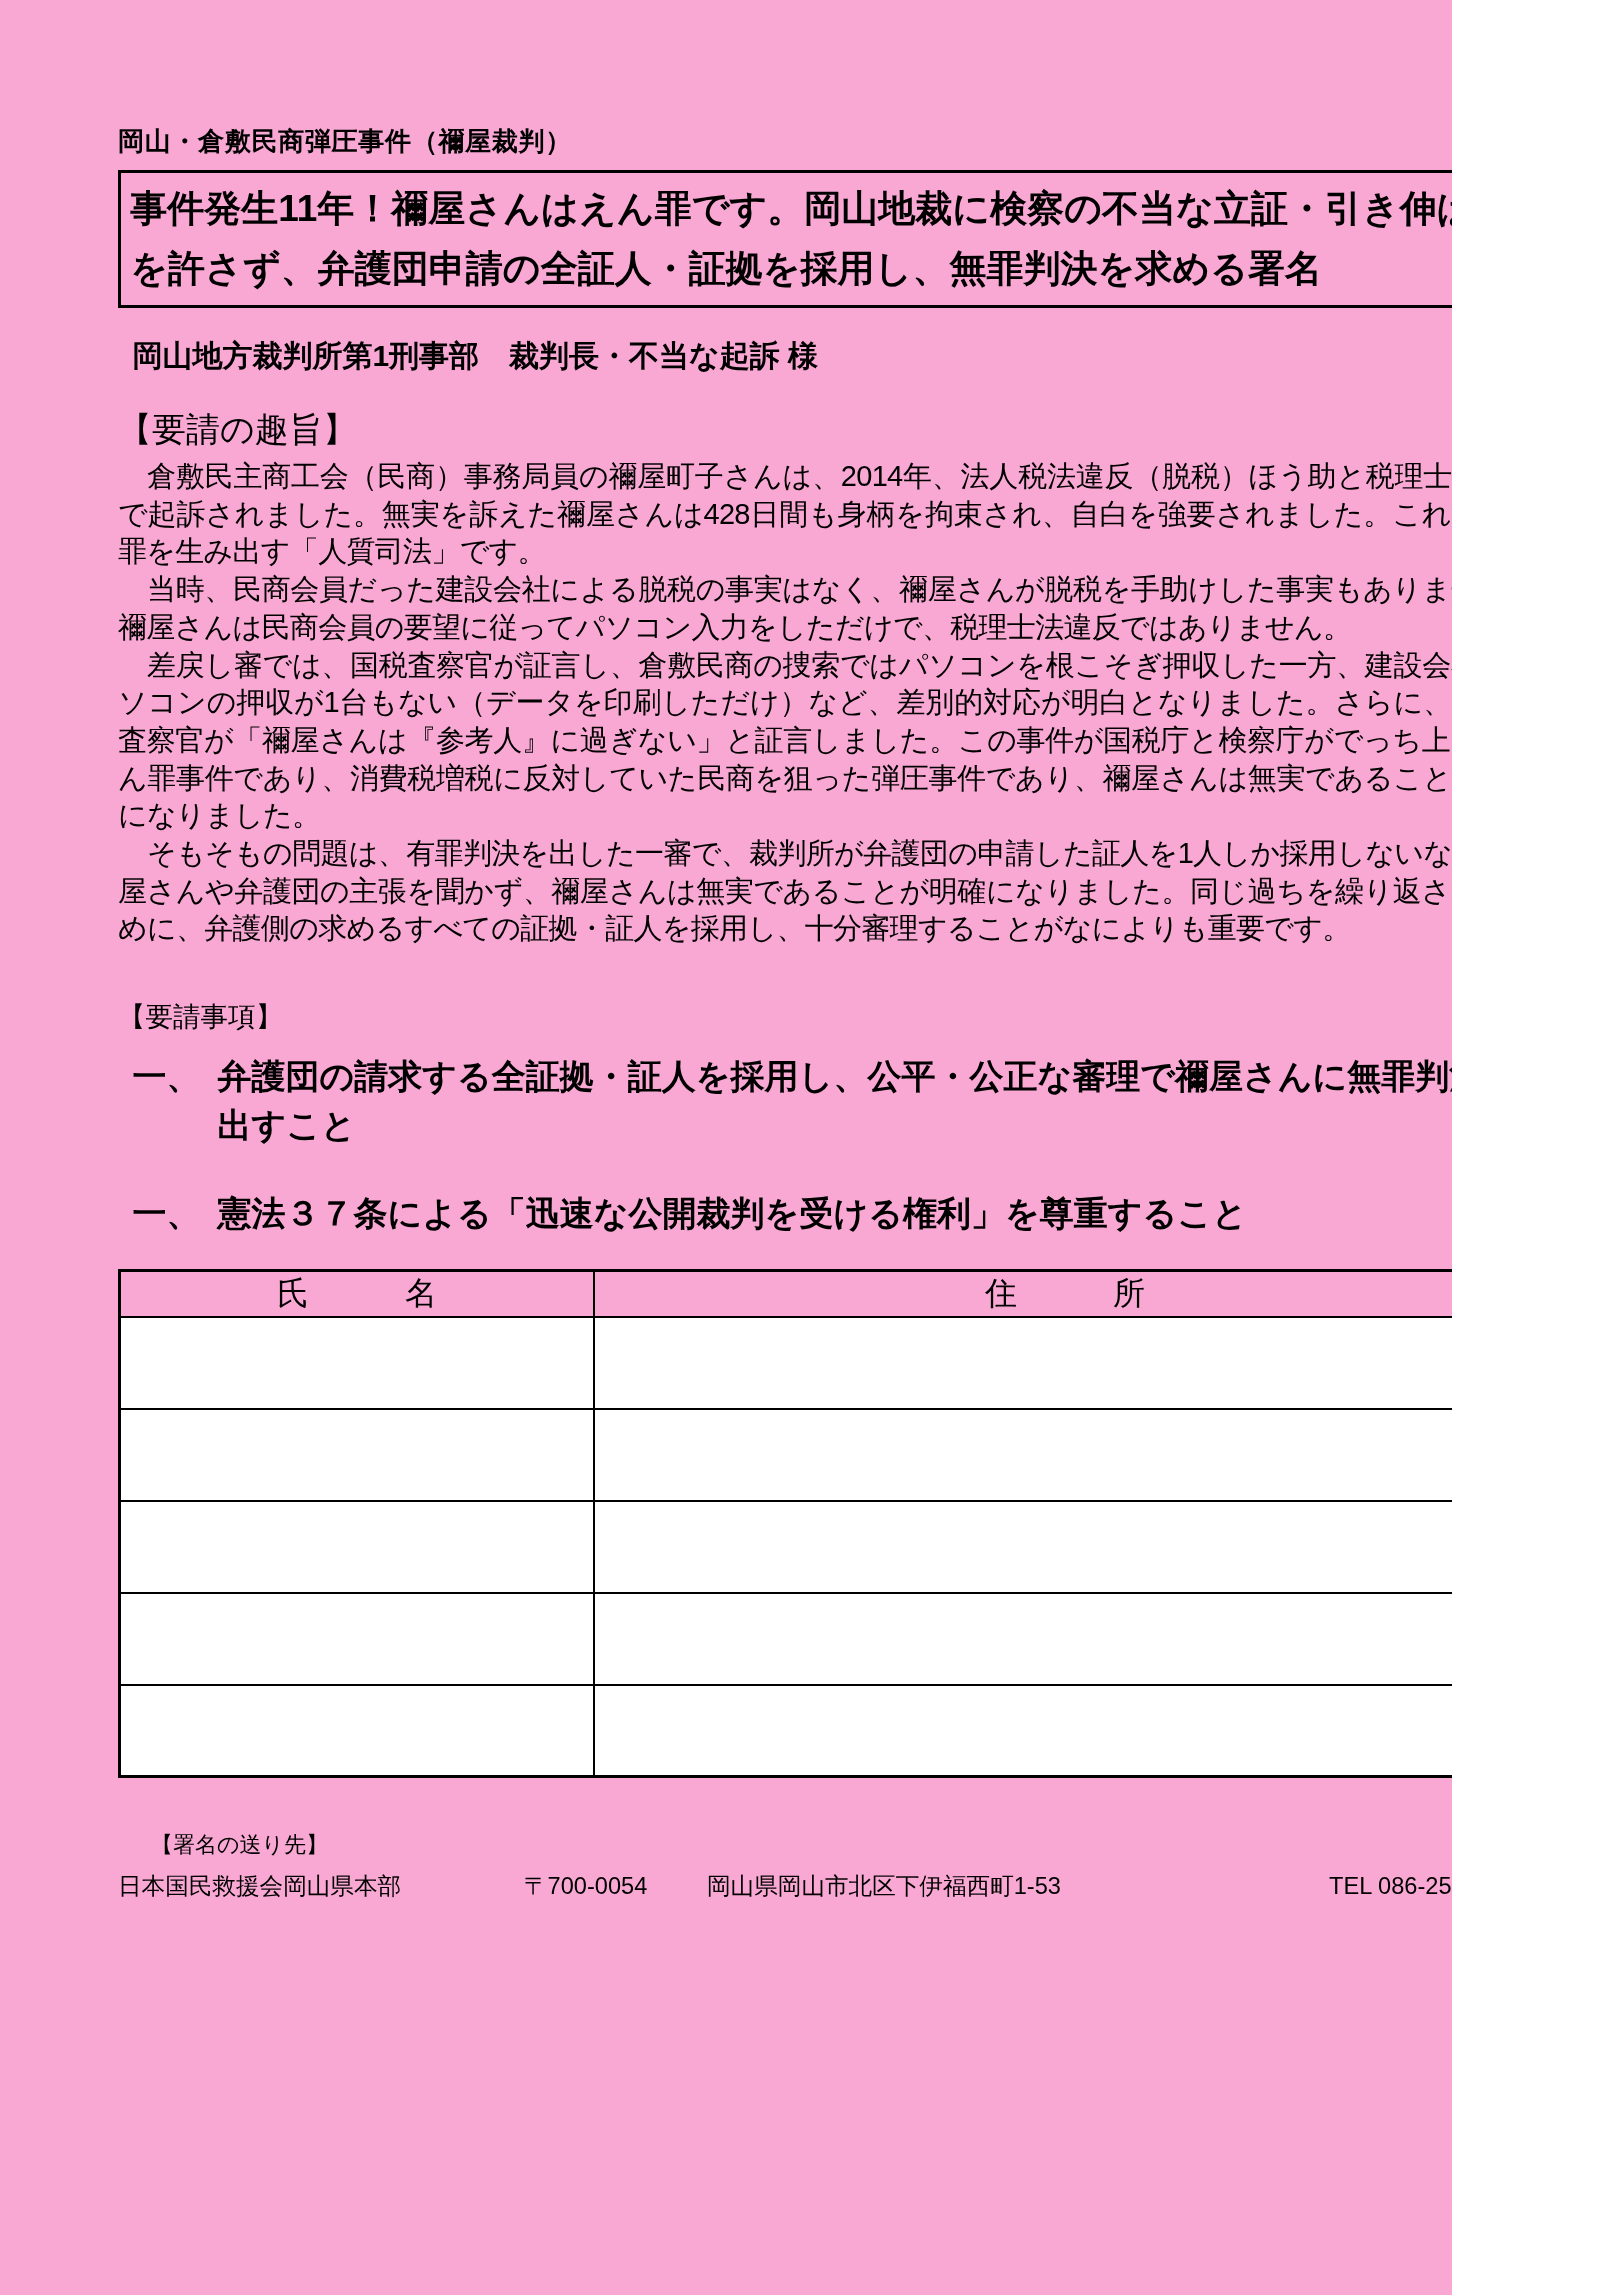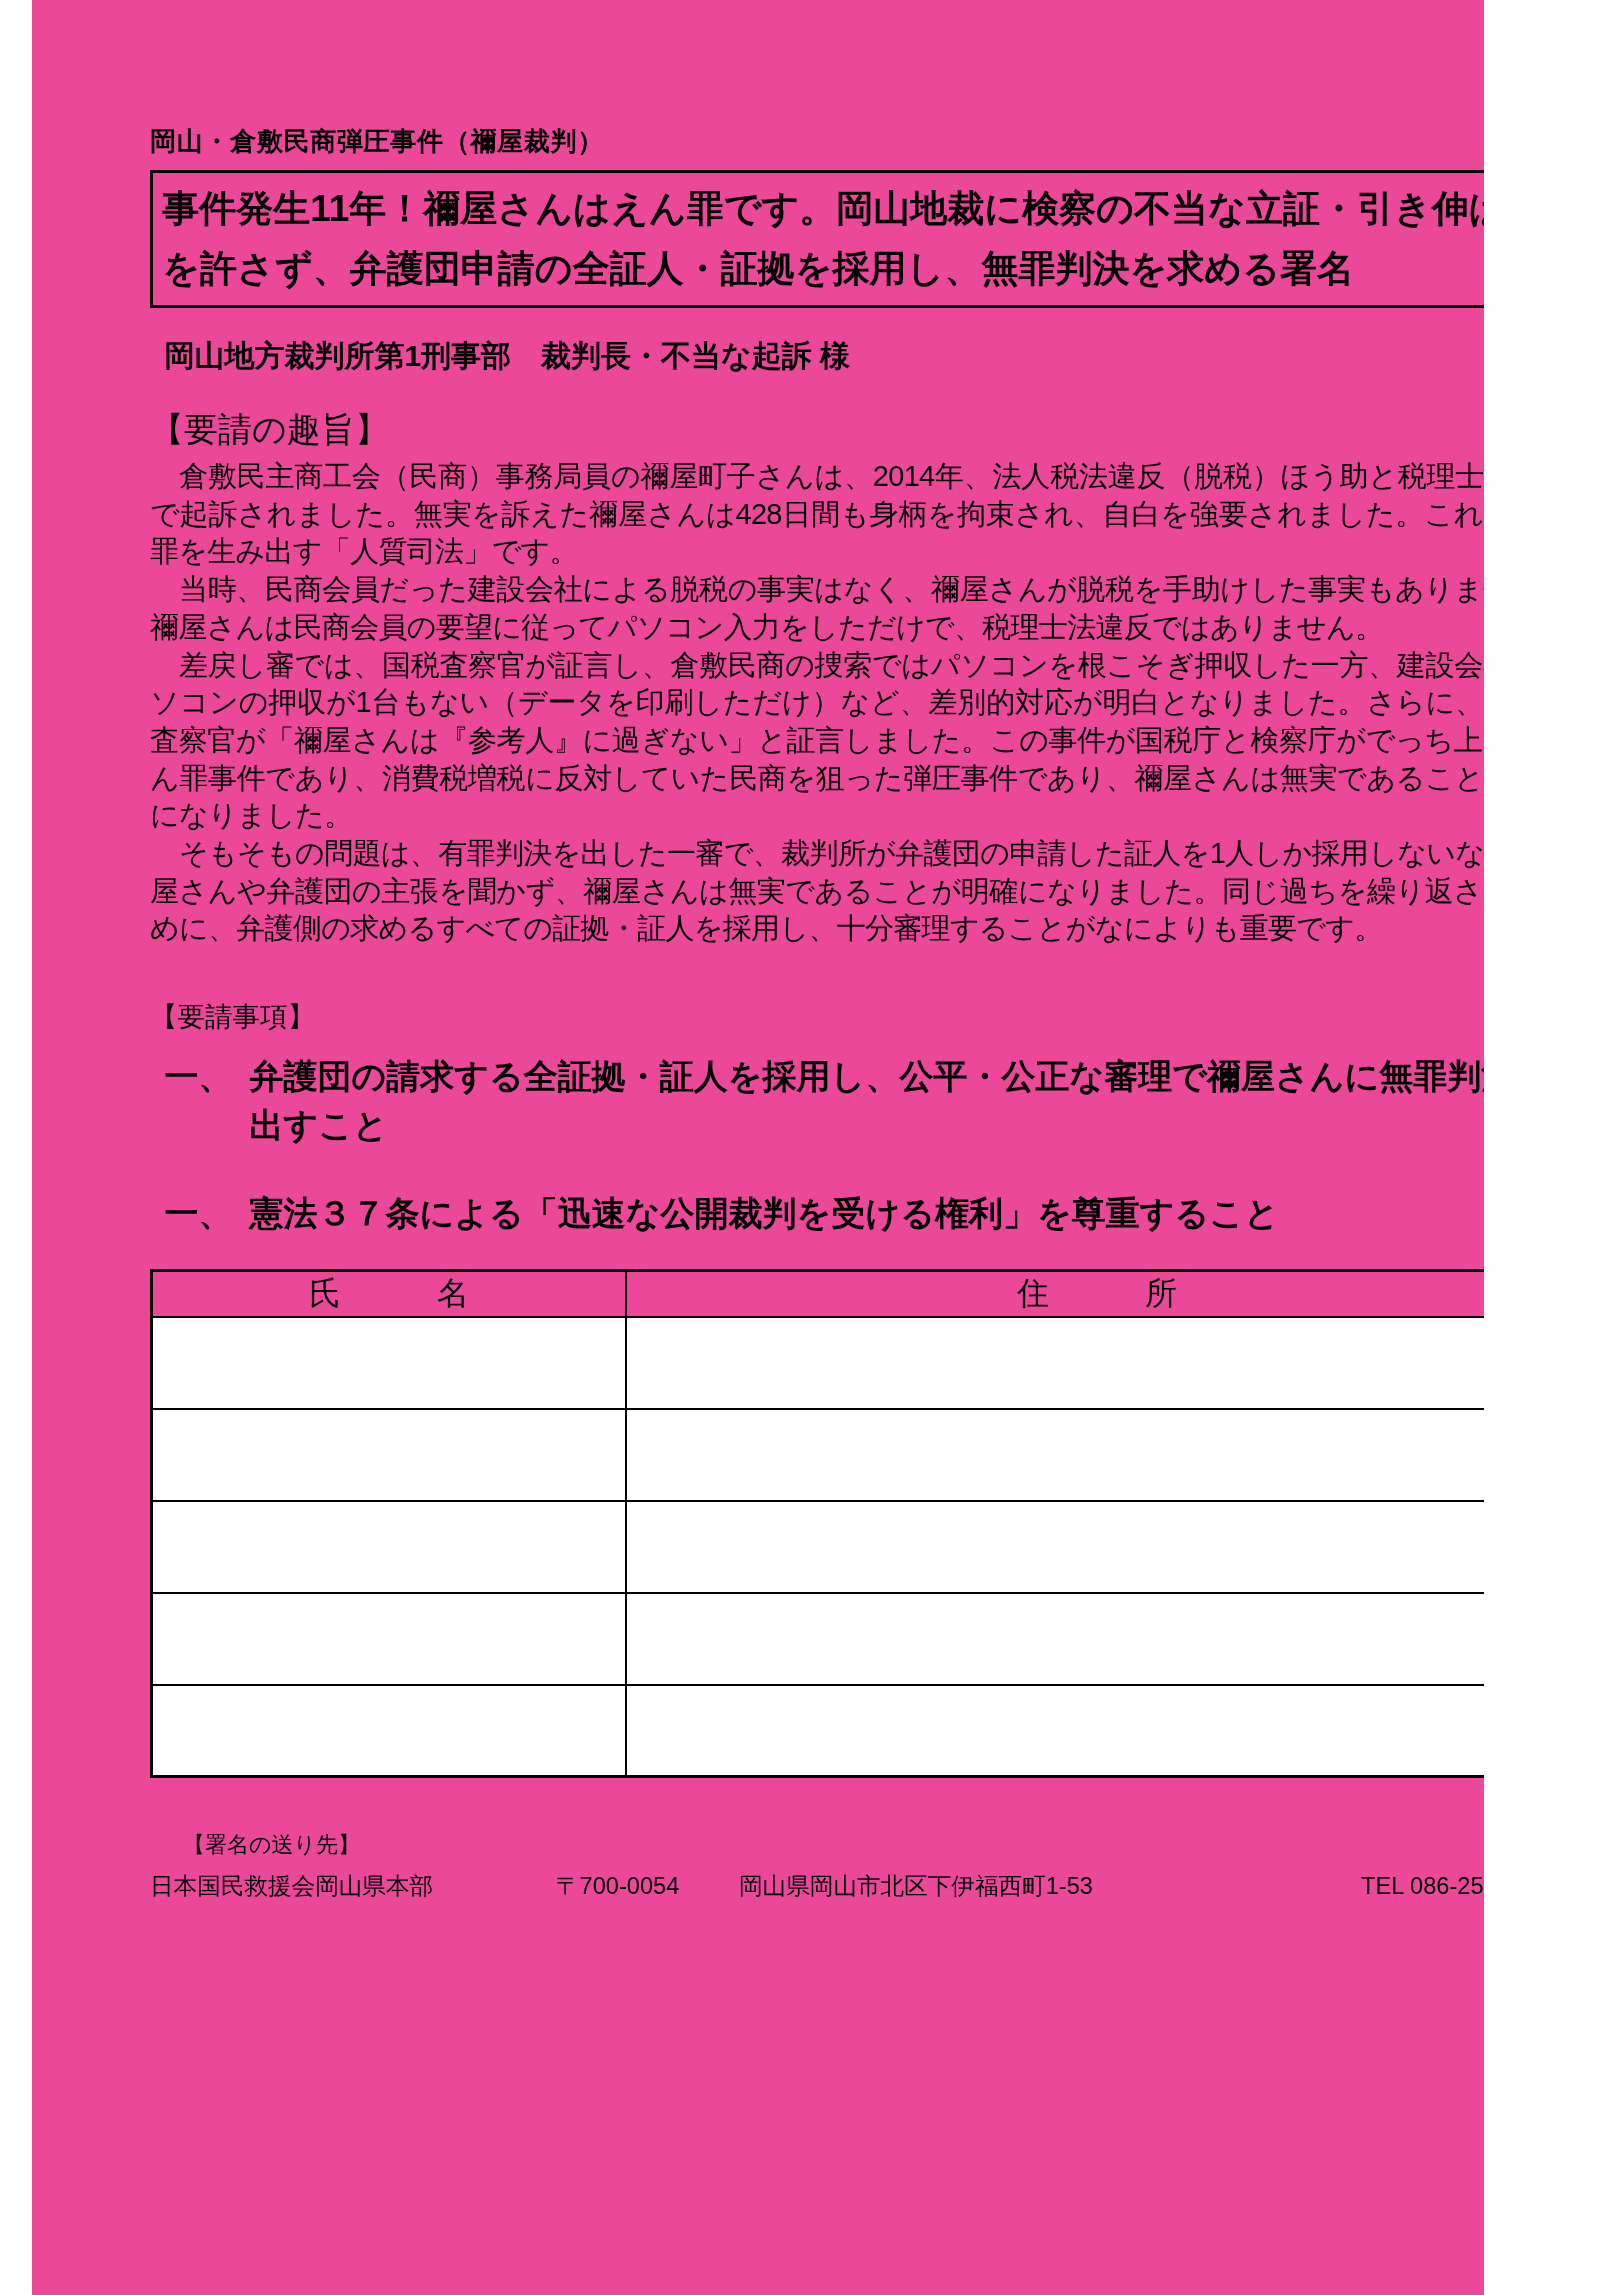--- a/index.html
+++ b/index.html
@@ -5,23 +5,22 @@
   * { margin: 0; padding: 0; box-sizing: border-box; }
   html, body { background: #ffffff; }
   body {
     font-family: "Liberation Sans", "DejaVu Sans", sans-serif;
     color: #000000;
   }
   .page {
     position: relative;
     width: 1452px;
     height: 2295px;
-    background: #ec4899;
+    background: #f9a8d4;
     overflow: hidden;
-    margin-left: 32px;
   }
   .content {
     position: absolute;
     left: 118px;
     top: 124px;
     width: 1420px;
   }
   .case-label {
     font-size: 26px;
     font-weight: bold;

